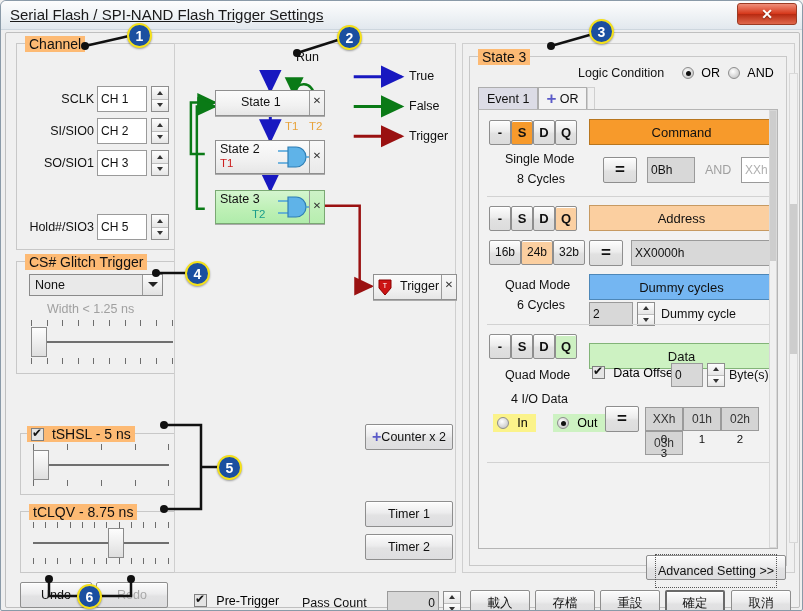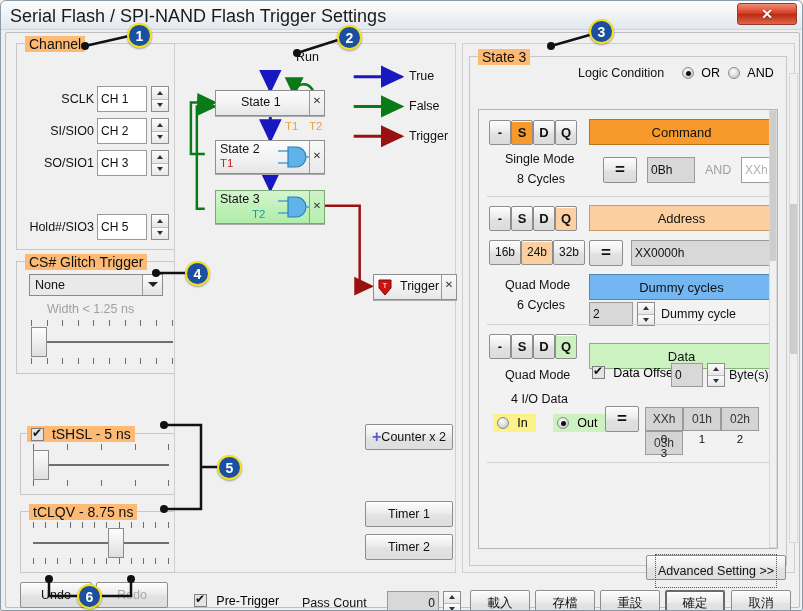--- a/index.html
+++ b/index.html
@@ -21,21 +21,21 @@
     overflow:hidden;
   }
   #titlebar {
     height:29px; position:relative;
     background:linear-gradient(#fdfdfd,#eef2f5 55%,#e2e8ee);
     border-bottom:1px solid #cdd6de;
     border-radius:5px 5px 0 0;
   }
   #title-text {
     position:absolute; left:9px; top:5px;
-    font-size:18px; color:#1a1a1a;
+    font-size:15px; color:#1a1a1a;text-decoration:underline;
   }
   #close-btn {
     position:absolute; right:5px; top:2px; width:60px; height:22px;
     border:1px solid #9b3b24; border-radius:3px;
     background:linear-gradient(#ef8f7a,#d6391c 48%,#b82b12 52%,#e0674b);
     color:#fff; font-size:14px; font-weight:bold;
     text-align:center; line-height:21px;
     text-shadow:0 1px 1px #7a1f0c;
     cursor:pointer;
   }
@@ -488,20 +488,28 @@
         <span class="lbl" style="left:108px;top:9px;">Logic Condition</span>
         <span style="position:absolute;left:212px;top:9px;">
           <span class="radio on"></span>
           <span style="margin-left:4px;font-size:12.5px;">OR</span>
         </span>
         <span style="position:absolute;left:258px;top:9px;">
           <span class="radio"></span>
           <span style="margin-left:4px;font-size:12.5px;">AND</span>
         </span>
 
+        <div style="position:absolute;left:8px;top:30px;">
+          <span class="tab">
+            <span>Event 1</span>
+          </span><span class="tab addor">
+            <span class="plus">+</span>
+            <span>OR</span>
+          </span><span class="tab" style="background:#f0f0f0;border-color:#cfcfcf;width:8px;padding:0;"></span>
+        </div>
 
         <div style="position:absolute;left:8px;top:52px;width:300px;height:440px;border:1px solid #b5b5b5;background:#f2f2f2;">
 
           <div style="position:absolute;left:0;top:0;width:100%;height:86px;">
             <div style="position:absolute;left:10px;top:10px;">
               <span class="sdq">-</span><span class="sdq sel-orange">S</span><span class="sdq">D</span><span class="sdq">Q</span>
             </div>
             <div class="bigbar bar-cmd" style="position:absolute;left:110px;top:9px;width:185px;">Command</div>
             <span class="lbl" style="left:26px;top:42px;">Single Mode</span>
             <span class="lbl" style="left:38px;top:62px;">8 Cycles</span>

